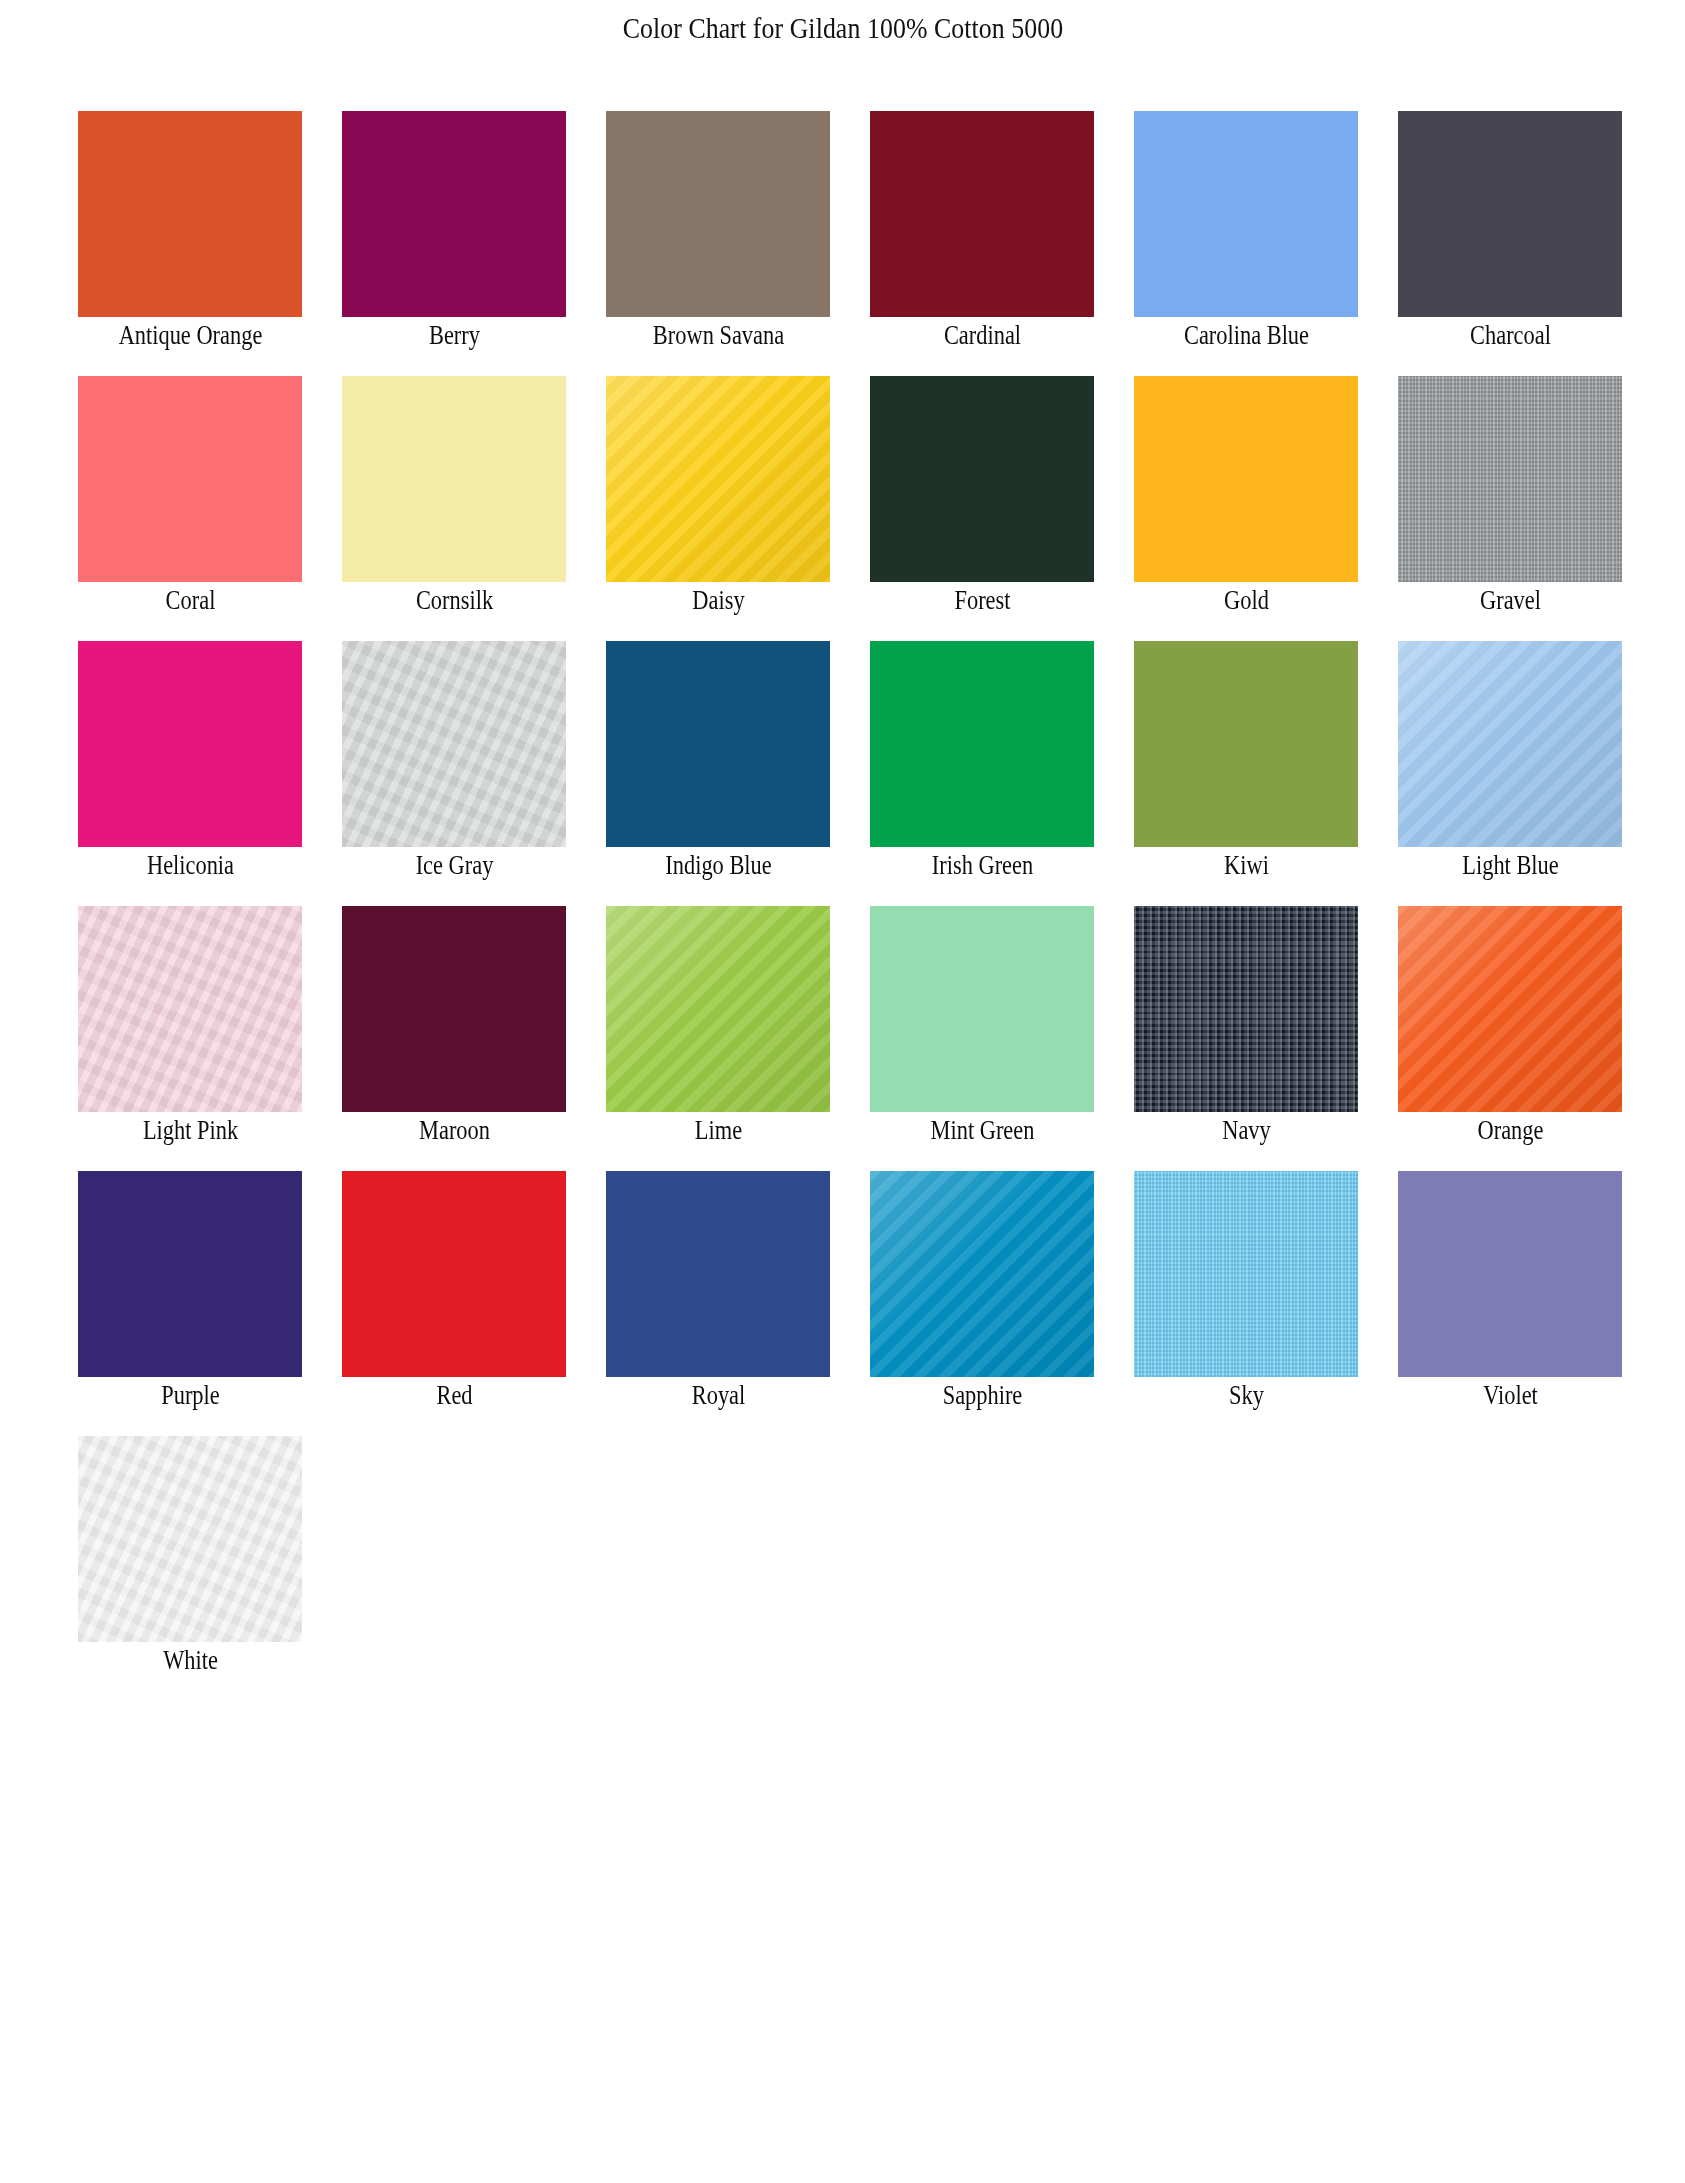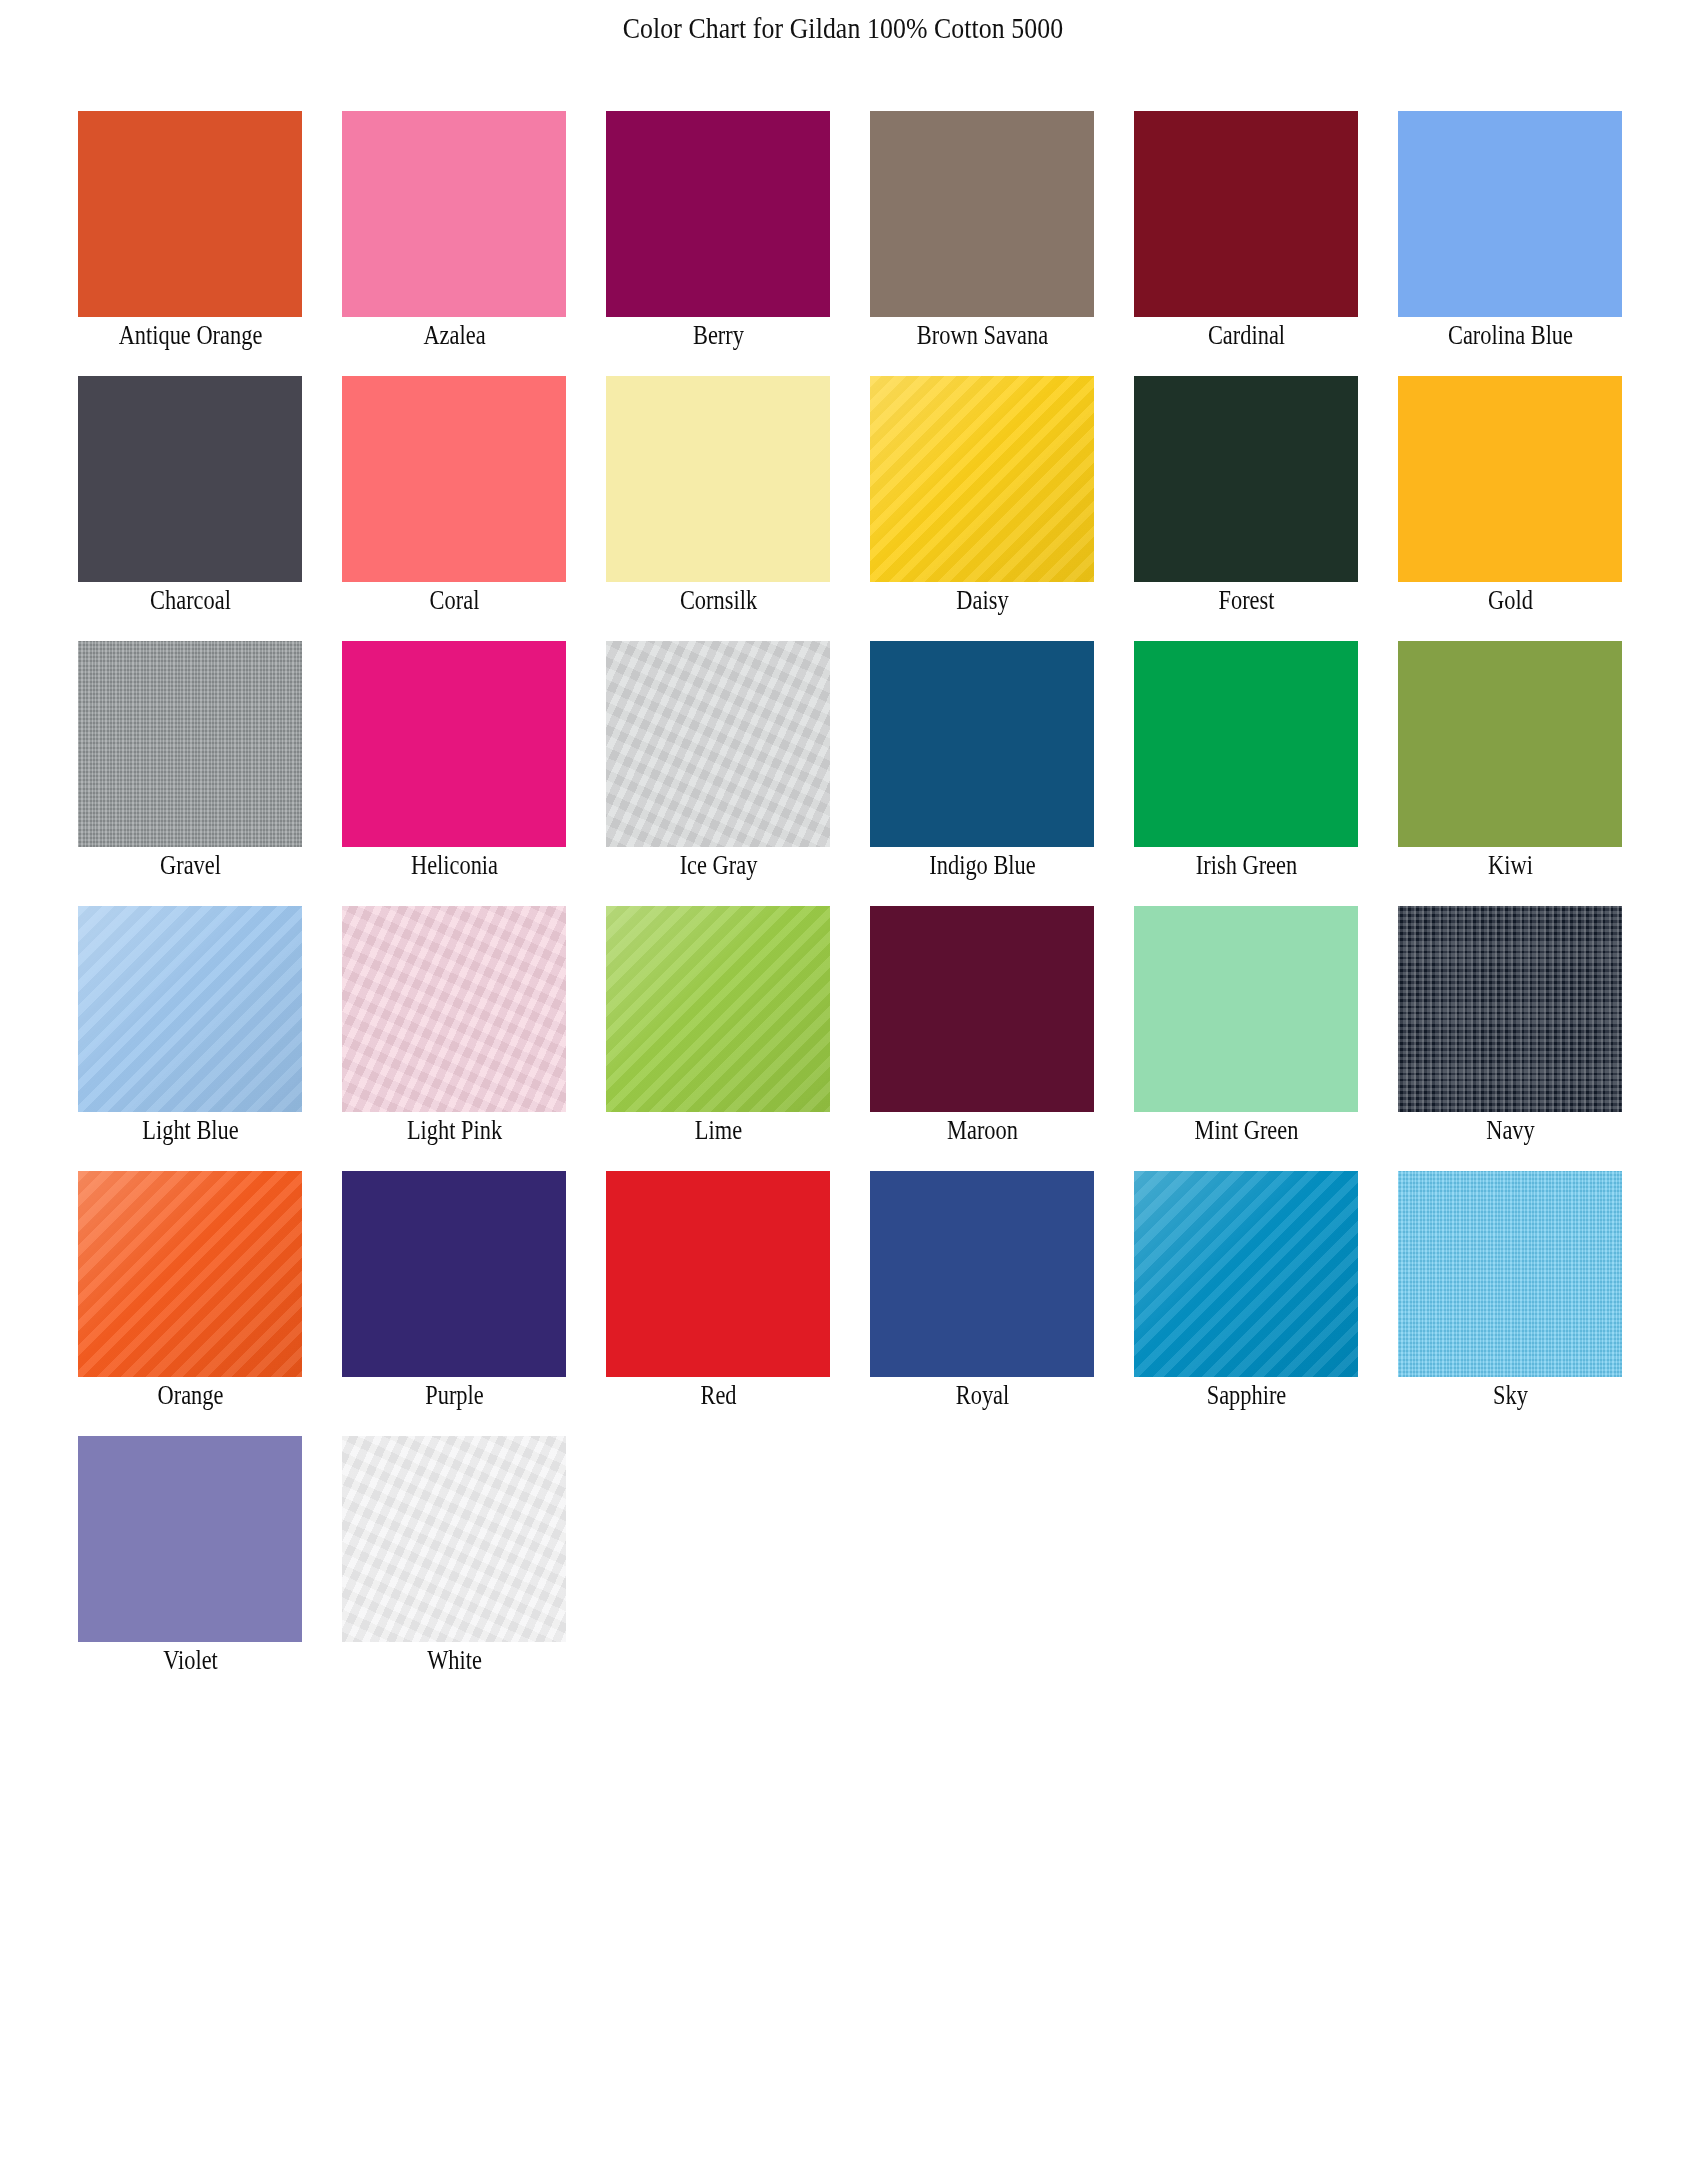--- a/index.html
+++ b/index.html
@@ -120,24 +120,20 @@
 <body>
 
 <div id="chart-title">Color Chart for Gildan 100% Cotton 5000</div>
 
 <div id="swatch-grid">
     <div class="swatch-cell">
       <div class="swatch-chip " style="background-color: rgb(217, 82, 42);"></div>
       <div class="swatch-label">Antique Orange</div>
     </div>
     <div class="swatch-cell">
-      <div class="swatch-chip " style="background-color: rgb(244, 124, 166);"></div>
-      <div class="swatch-label">Azalea</div>
-    </div>
-    <div class="swatch-cell">
       <div class="swatch-chip " style="background-color: rgb(138, 7, 83);"></div>
       <div class="swatch-label">Berry</div>
     </div>
     <div class="swatch-cell">
       <div class="swatch-chip " style="background-color: rgb(135, 117, 104);"></div>
       <div class="swatch-label">Brown Savana</div>
     </div>
     <div class="swatch-cell">
       <div class="swatch-chip " style="background-color: rgb(124, 17, 34);"></div>
       <div class="swatch-label">Cardinal</div>
@@ -196,28 +192,28 @@
     </div>
     <div class="swatch-cell">
       <div class="swatch-chip tex-diag" style="background-color: rgb(157, 198, 238);"></div>
       <div class="swatch-label">Light Blue</div>
     </div>
     <div class="swatch-cell">
       <div class="swatch-chip tex-soft" style="background-color: rgb(245, 210, 222);"></div>
       <div class="swatch-label">Light Pink</div>
     </div>
     <div class="swatch-cell">
+      <div class="swatch-chip " style="background-color: rgb(92, 16, 48);"></div>
+      <div class="swatch-label">Maroon</div>
+    </div>
+    <div class="swatch-cell">
       <div class="swatch-chip tex-diag" style="background-color: rgb(155, 204, 69);"></div>
       <div class="swatch-label">Lime</div>
     </div>
     <div class="swatch-cell">
-      <div class="swatch-chip " style="background-color: rgb(92, 16, 48);"></div>
-      <div class="swatch-label">Maroon</div>
-    </div>
-    <div class="swatch-cell">
       <div class="swatch-chip " style="background-color: rgb(149, 220, 176);"></div>
       <div class="swatch-label">Mint Green</div>
     </div>
     <div class="swatch-cell">
       <div class="swatch-chip tex-noise" style="background-color: rgb(20, 29, 44);"></div>
       <div class="swatch-label">Navy</div>
     </div>
     <div class="swatch-cell">
       <div class="swatch-chip tex-diag" style="background-color: rgb(247, 90, 28);"></div>
       <div class="swatch-label">Orange</div>

